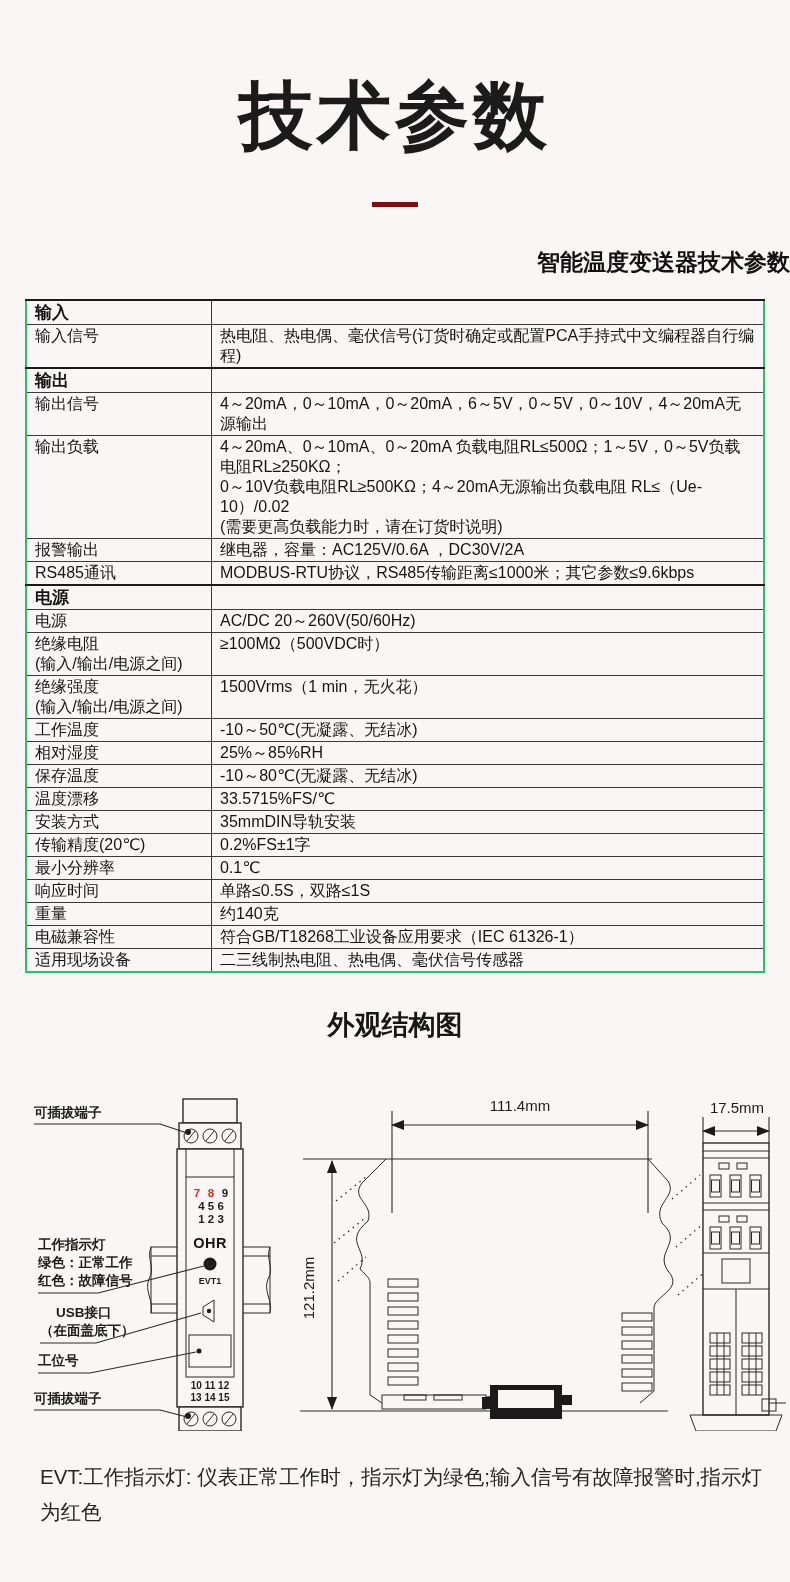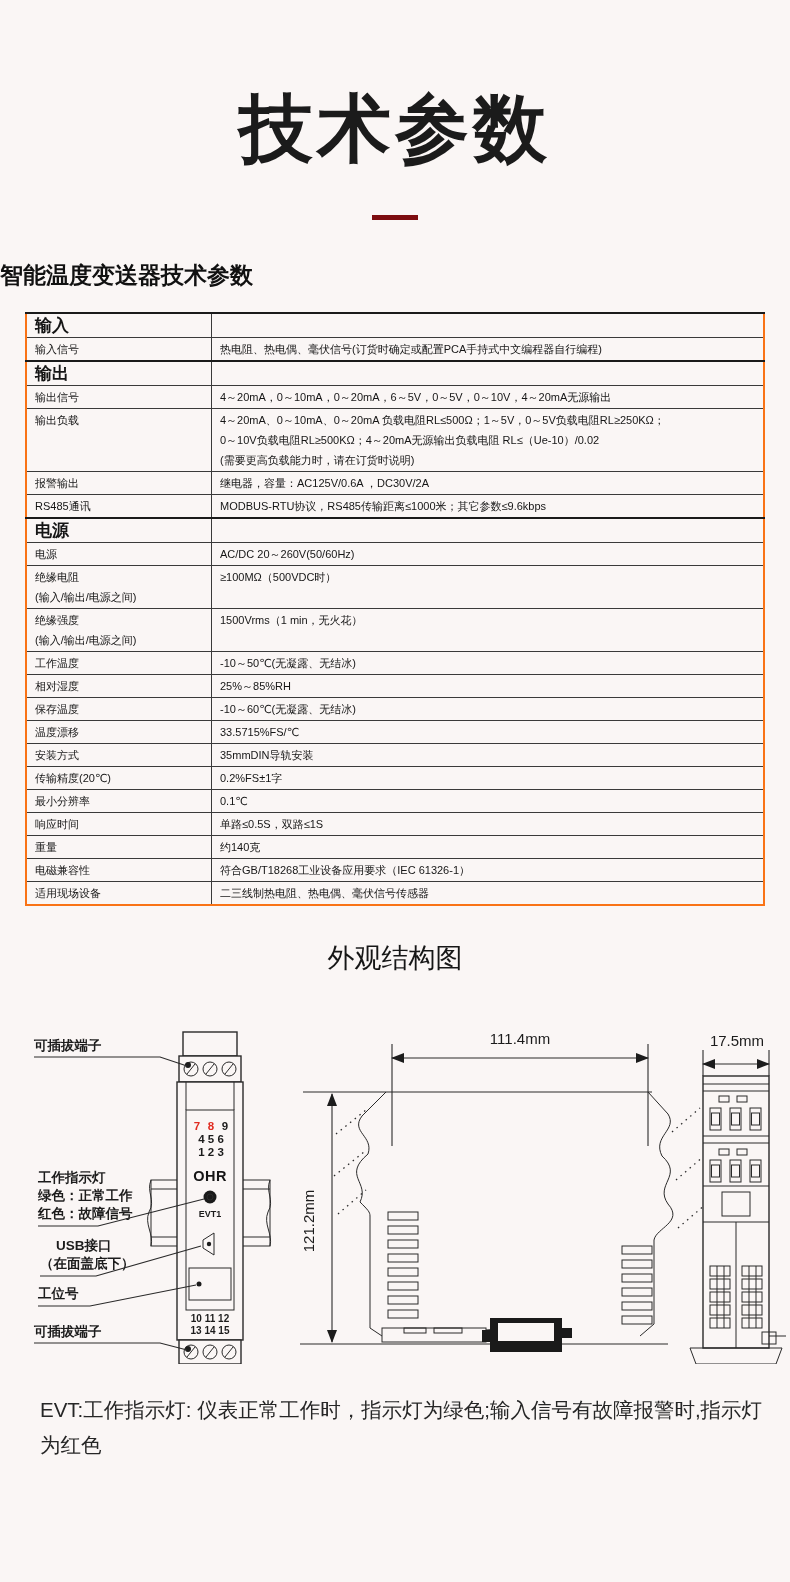--- a/index.html
+++ b/index.html
@@ -3,40 +3,40 @@
 <meta charset="utf-8">
 <style>
   html,body{margin:0;padding:0;background:#faf6f5;}
   .page{
     position:relative;width:790px;height:1582px;overflow:hidden;
     background:#faf6f5;color:#1c1c1c;
     font-family:"Liberation Sans","DejaVu Sans",sans-serif;
   }
   
   .title{
-    padding-top:72px;margin:16px;text-align:center;
+    padding-top:72px;margin:3px;text-align:center;
     font-size:74px;line-height:1.12;font-weight:900;letter-spacing:4px;color:#1b1b1b;
   }
   .accent-dash{width:46px;height:5px;margin:44px auto 0;background:#7d0d10;}
-  .subtitle{margin:40px 0 0;text-align:left;font-size:23px;font-weight:600;color:#111;}
+  .subtitle{margin:40px 0 0;text-align:right;font-size:23px;font-weight:600;color:#111;}
   
   .spec-table{
     width:740px;margin:21px 25px 0;border-collapse:collapse;
-    border:2px solid #f97316;table-layout:fixed;
+    border:2px solid #22c55e;table-layout:fixed;
   }
   .spec-table td{
     border:1px solid #3a3a3a;padding:1px 8px;
-    font-size:11px;line-height:20px;vertical-align:top;color:#151515;
+    font-size:16px;line-height:20px;vertical-align:top;color:#151515;
   }
   .spec-table .c-label{width:168px;}
   .spec-table tr.section td{
     border-top:2px solid #1a1a1a;font-weight:bold;font-size:17px;line-height:21px;
   }
   
-  .diagram-heading{margin:34px 0 0;text-align:center;font-size:27px;font-weight:400;color:#161616;}
+  .diagram-heading{margin:34px 0 0;text-align:center;font-size:27px;font-weight:700;color:#161616;}
   .diagram-wrap{position:relative;width:790px;height:380px;margin-top:8px;}
   svg text{font-family:"Liberation Sans","DejaVu Sans",sans-serif;}
   .callout{font-size:13.5px;font-weight:bold;fill:#1c1c1c;}
   .dim{font-size:15px;fill:#1c1c1c;}
   .ln{stroke:#2a2a2a;stroke-width:1.1;fill:none;}
   .outline{stroke:#2a2a2a;stroke-width:1.4;fill:#faf6f5;}
   .thin{stroke:#2a2a2a;stroke-width:1;fill:none;}
   .dots{stroke:#2a2a2a;stroke-width:1.3;fill:none;stroke-dasharray:1.5 4.5;}
   
   .footer{margin:28px 40px 0;width:724px;color:#262626;}
@@ -100,21 +100,21 @@
         <tr>
           <td class="c-label">工作温度</td>
           <td class="c-value">-10～50℃(无凝露、无结冰)</td>
         </tr>
         <tr>
           <td class="c-label">相对湿度</td>
           <td class="c-value">25%～85%RH</td>
         </tr>
         <tr>
           <td class="c-label">保存温度</td>
-          <td class="c-value">-10～60℃(无凝露、无结冰)</td>
+          <td class="c-value">-10～80℃(无凝露、无结冰)</td>
         </tr>
         <tr>
           <td class="c-label">温度漂移</td>
           <td class="c-value">33.5715%FS/℃</td>
         </tr>
         <tr>
           <td class="c-label">安装方式</td>
           <td class="c-value">35mmDIN导轨安装</td>
         </tr>
         <tr>

